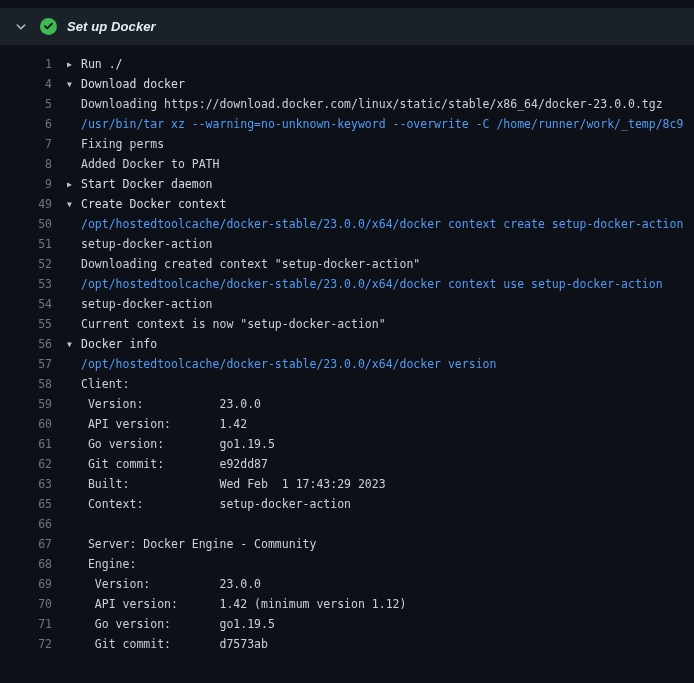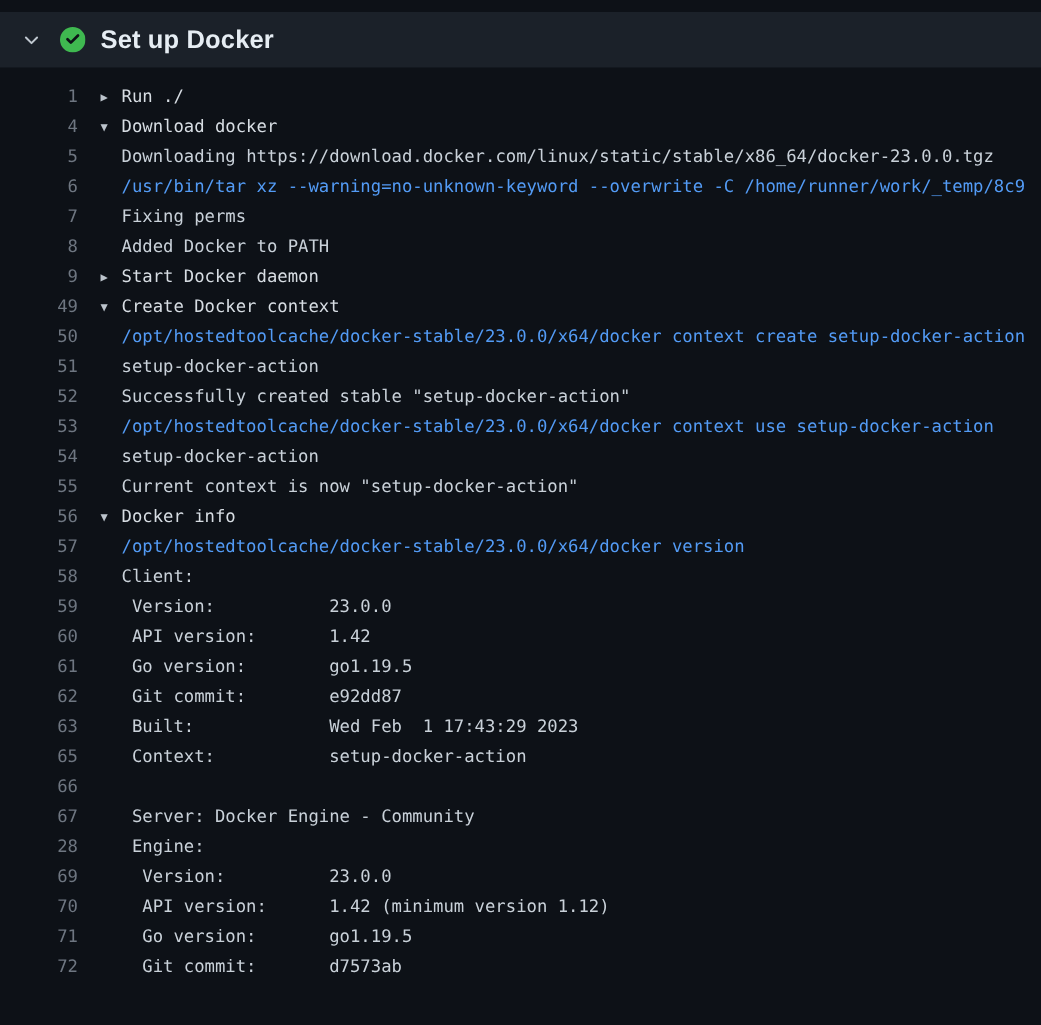--- a/index.html
+++ b/index.html
@@ -14,23 +14,24 @@
     background: var(--header-bg, #1b2129);
     display: flex;
     align-items: center;
     padding: 0 14px;
     cursor: pointer;
   }
   .chevron-wrap { display:flex; align-items:center; width:26px; flex:none; }
   .status-wrap { display:flex; align-items:center; margin-right:10px; flex:none; }
   .step-title {
     color: var(--title-color, #e6edf3);
-    font-size: 17px;
+    font-size: 13px;
     font-weight: 600;
     letter-spacing: .1px;
+    font-style: italic;
   }
   .log-area {
     padding-top: 9px;
     font-family: "DejaVu Sans Mono", "Liberation Mono", monospace;
     font-size: 11.5px;
   }
   .log-row {
     display: flex;
     height: 20px;
     line-height: 20px;
@@ -84,33 +85,33 @@
     <div class="log-row group"><span class="line-num">1</span><span class="line-content group"><span class="arrow">▶</span><span>Run ./</span></span></div>
     <div class="log-row group"><span class="line-num">4</span><span class="line-content group"><span class="arrow">▼</span><span>Download docker</span></span></div>
     <div class="log-row"><span class="line-num">5</span><span class="line-content link"><span class="arrow"></span><span>Downloading </span><span class="log-link">https://download.docker.com/linux/static/stable/x86_64/docker-23.0.0.tgz</span></span></div>
     <div class="log-row"><span class="line-num">6</span><span class="line-content command"><span class="arrow"></span><span>/usr/bin/tar xz --warning=no-unknown-keyword --overwrite -C /home/runner/work/_temp/8c9</span></span></div>
     <div class="log-row"><span class="line-num">7</span><span class="line-content text"><span class="arrow"></span><span>Fixing perms</span></span></div>
     <div class="log-row"><span class="line-num">8</span><span class="line-content text"><span class="arrow"></span><span>Added Docker to PATH</span></span></div>
     <div class="log-row group"><span class="line-num">9</span><span class="line-content group"><span class="arrow">▶</span><span>Start Docker daemon</span></span></div>
     <div class="log-row group"><span class="line-num">49</span><span class="line-content group"><span class="arrow">▼</span><span>Create Docker context</span></span></div>
     <div class="log-row"><span class="line-num">50</span><span class="line-content command"><span class="arrow"></span><span>/opt/hostedtoolcache/docker-stable/23.0.0/x64/docker context create setup-docker-action</span></span></div>
     <div class="log-row"><span class="line-num">51</span><span class="line-content text"><span class="arrow"></span><span>setup-docker-action</span></span></div>
-    <div class="log-row"><span class="line-num">52</span><span class="line-content text"><span class="arrow"></span><span>Successfully created stable "setup-docker-action"</span></span></div>
+    <div class="log-row"><span class="line-num">52</span><span class="line-content text"><span class="arrow"></span><span>Downloading created context "setup-docker-action"</span></span></div>
     <div class="log-row"><span class="line-num">53</span><span class="line-content command"><span class="arrow"></span><span>/opt/hostedtoolcache/docker-stable/23.0.0/x64/docker context use setup-docker-action</span></span></div>
     <div class="log-row"><span class="line-num">54</span><span class="line-content text"><span class="arrow"></span><span>setup-docker-action</span></span></div>
     <div class="log-row"><span class="line-num">55</span><span class="line-content text"><span class="arrow"></span><span>Current context is now "setup-docker-action"</span></span></div>
     <div class="log-row group"><span class="line-num">56</span><span class="line-content group"><span class="arrow">▼</span><span>Docker info</span></span></div>
     <div class="log-row"><span class="line-num">57</span><span class="line-content command"><span class="arrow"></span><span>/opt/hostedtoolcache/docker-stable/23.0.0/x64/docker version</span></span></div>
     <div class="log-row"><span class="line-num">58</span><span class="line-content text"><span class="arrow"></span><span>Client:</span></span></div>
     <div class="log-row"><span class="line-num">59</span><span class="line-content text"><span class="arrow"></span><span> Version:           23.0.0</span></span></div>
     <div class="log-row"><span class="line-num">60</span><span class="line-content text"><span class="arrow"></span><span> API version:       1.42</span></span></div>
     <div class="log-row"><span class="line-num">61</span><span class="line-content text"><span class="arrow"></span><span> Go version:        go1.19.5</span></span></div>
     <div class="log-row"><span class="line-num">62</span><span class="line-content text"><span class="arrow"></span><span> Git commit:        e92dd87</span></span></div>
     <div class="log-row"><span class="line-num">63</span><span class="line-content text"><span class="arrow"></span><span> Built:             Wed Feb  1 17:43:29 2023</span></span></div>
     <div class="log-row"><span class="line-num">65</span><span class="line-content text"><span class="arrow"></span><span> Context:           setup-docker-action</span></span></div>
     <div class="log-row"><span class="line-num">66</span><span class="line-content text"><span class="arrow"></span><span></span></span></div>
     <div class="log-row"><span class="line-num">67</span><span class="line-content text"><span class="arrow"></span><span> Server: Docker Engine - Community</span></span></div>
-    <div class="log-row"><span class="line-num">28</span><span class="line-content text"><span class="arrow"></span><span> Engine:</span></span></div>
+    <div class="log-row"><span class="line-num">68</span><span class="line-content text"><span class="arrow"></span><span> Engine:</span></span></div>
     <div class="log-row"><span class="line-num">69</span><span class="line-content text"><span class="arrow"></span><span>  Version:          23.0.0</span></span></div>
     <div class="log-row"><span class="line-num">70</span><span class="line-content text"><span class="arrow"></span><span>  API version:      1.42 (minimum version 1.12)</span></span></div>
     <div class="log-row"><span class="line-num">71</span><span class="line-content text"><span class="arrow"></span><span>  Go version:       go1.19.5</span></span></div>
     <div class="log-row"><span class="line-num">72</span><span class="line-content text"><span class="arrow"></span><span>  Git commit:       d7573ab</span></span></div>
   </div>
 
 </body></html>

